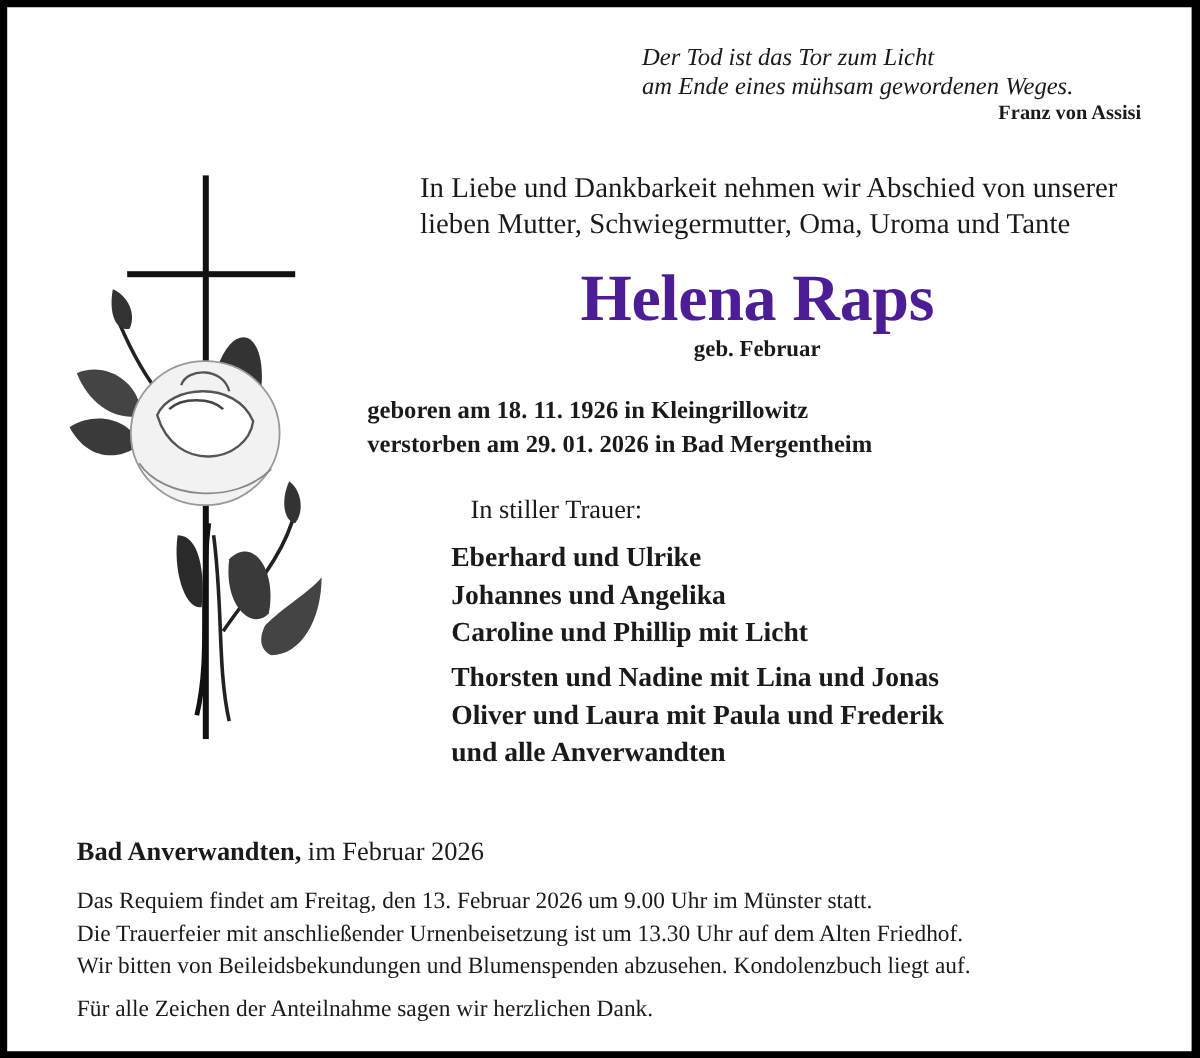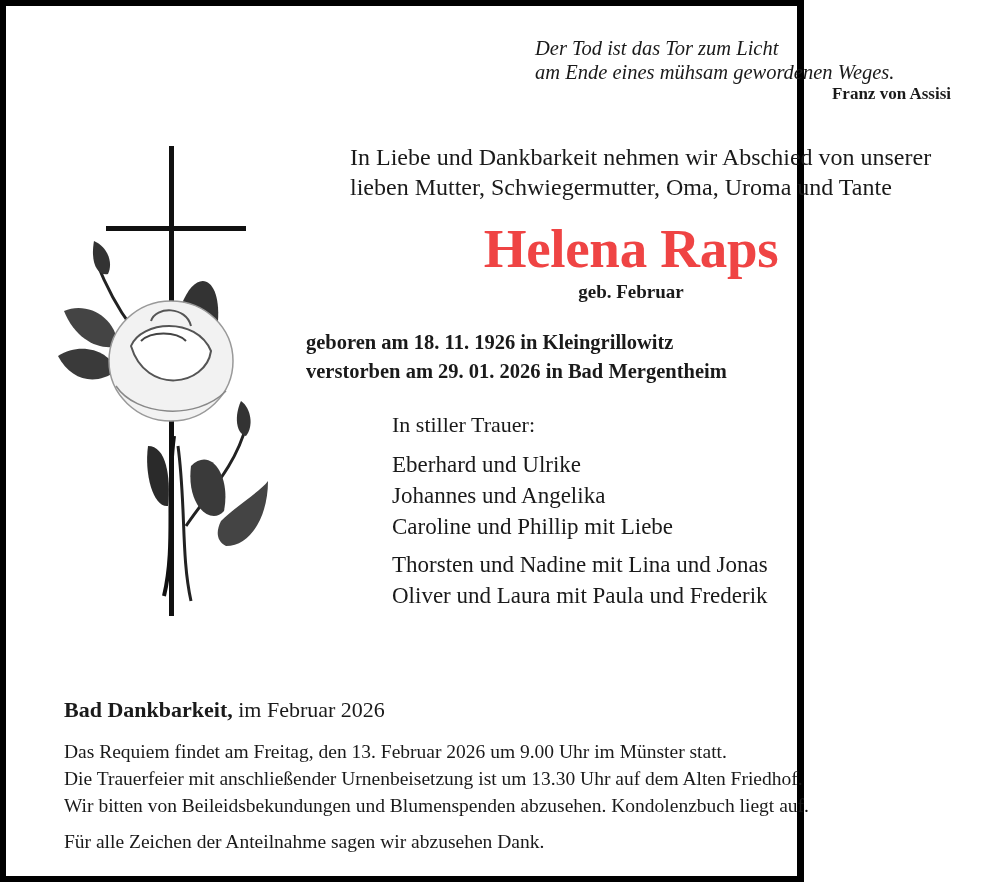--- a/index.html
+++ b/index.html
@@ -1,52 +1,52 @@
 <!DOCTYPE html>
 <html><head>
   <meta charset="utf-8">
   <style>
     html, body { margin: 0; padding: 0; background: #ffffff; }
     body { width: 1000px; height: 882px; position: relative; overflow: hidden; }
     .frame {
-      position: absolute; left: 0; top: 0; width: 804px; height: 882px;
+      position: absolute; left: 0; top: 0; width: 1000px; height: 882px;
       box-sizing: border-box; border: 6px solid #000;
       border-right-width: 7px; border-bottom-width: 6px;
       background: #fff;
       font-family: "Liberation Serif", "DejaVu Serif", serif;
       color: #1a1a1a;
     }
     .motto {
       position: absolute; left: 529px; top: 30px; width: 416px;
       font-size: 20.5px; line-height: 24px; font-style: italic;
     }
     .motto .attr { font-style: normal; text-align: right; font-size: 17px; line-height: 20px; font-weight: bold; }
     .intro {
       position: absolute; left: 312px; top: 136px; width: 650px;
       font-size: 24px; line-height: 30px; margin-left: 32px;
     }
     .name {
       position: absolute; left: 300px; top: 212px; width: 650px; text-align: center;
-      font-size: 55px; font-weight: bold; line-height: 62px; color: #ef4444;
+      font-size: 55px; font-weight: bold; line-height: 62px; color: #4c1d95;
       letter-spacing: -0.3px;
     }
     .birthname {
       position: absolute; left: 300px; top: 274px; width: 650px; text-align: center;
       font-size: 19px; font-weight: bold; line-height: 24px;
     }
     .dates {
       position: absolute; left: 300px; top: 322px; width: 650px; 
       font-size: 20.5px; font-weight: bold; line-height: 29px;
     }
     .mourning-label {
       position: absolute; left: 386px; top: 405px;
       font-size: 22px; line-height: 28px;
     }
     .family {
-      position: absolute; left: 386px; font-size: 23px; font-weight: normal; line-height: 31px;
+      position: absolute; left: 370px; font-size: 23px; font-weight: bold; line-height: 31px;
     }
     .family.g1 { top: 443px; }
     .family.g2 { top: 543px; }
     .family div { white-space: nowrap; }
     .place {
       position: absolute; left: 58px; top: 690px; font-size: 22px; line-height: 28px;
     }
     .place b { font-weight: bold; }
     .details {
       position: absolute; left: 58px; top: 732px; width: 905px;
@@ -106,30 +106,31 @@
   <div class="dates">
     <div>geboren am 18. 11. 1926 in Kleingrillowitz</div>
     <div>verstorben am 29. 01. 2026 in Bad Mergentheim</div>
   </div>
 
   <div class="mourning-label">In stiller Trauer:</div>
 
   <div class="family g1">
     <div>Eberhard und Ulrike</div>
     <div>Johannes und Angelika</div>
-    <div>Caroline und Phillip mit Liebe</div>
+    <div>Caroline und Phillip mit Licht</div>
   </div>
 
   <div class="family g2">
     <div>Thorsten und Nadine mit Lina und Jonas</div>
     <div>Oliver und Laura mit Paula und Frederik</div>
+    <div>und alle Anverwandten</div>
   </div>
 
-  <div class="place"><b>Bad Dankbarkeit,</b><span> im Februar 2026</span></div>
+  <div class="place"><b>Bad Anverwandten,</b><span> im Februar 2026</span></div>
 
   <div class="details">
     <div>Das Requiem findet am Freitag, den 13. Februar 2026 um 9.00 Uhr im Münster statt.</div>
     <div>Die Trauerfeier mit anschließender Urnenbeisetzung ist um 13.30 Uhr auf dem Alten Friedhof.</div>
     <div>Wir bitten von Beileidsbekundungen und Blumenspenden abzusehen. Kondolenzbuch liegt auf.</div>
   </div>
 
-  <div class="thanks">Für alle Zeichen der Anteilnahme sagen wir abzusehen Dank.</div>
+  <div class="thanks">Für alle Zeichen der Anteilnahme sagen wir herzlichen Dank.</div>
 </div>
 
 </body></html>

